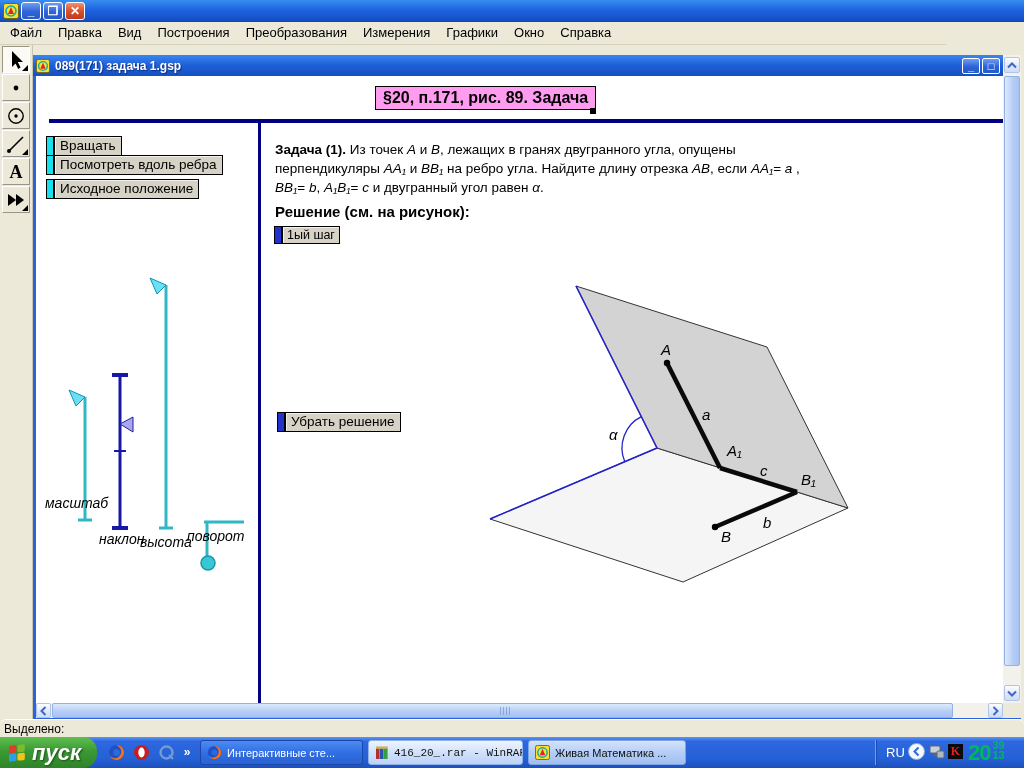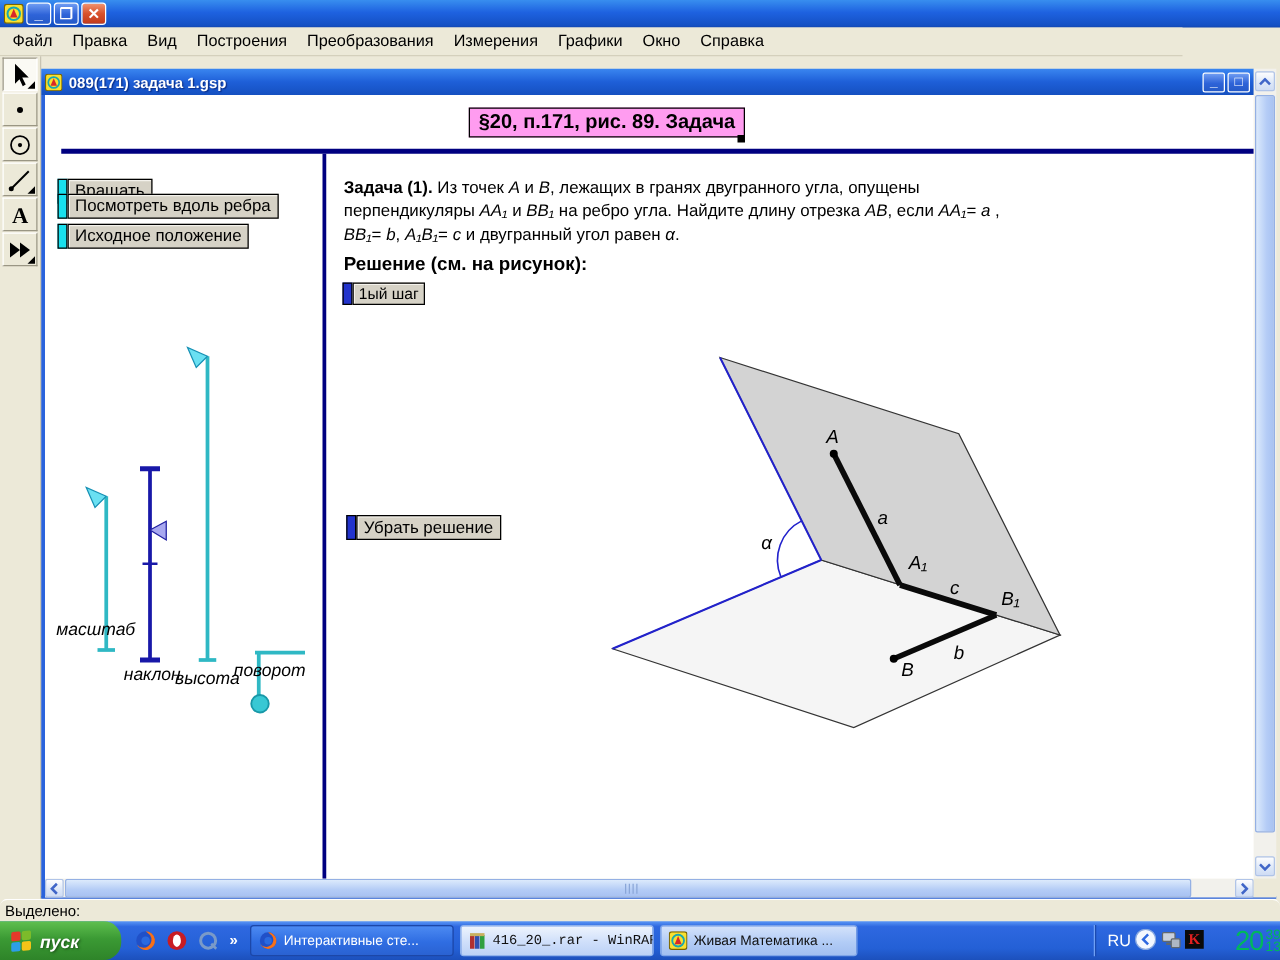--- a/index.html
+++ b/index.html
@@ -69,31 +69,31 @@
 
   
   .statusbar { left:0; top:719px; width:1024px; height:18px; background:#ece9d8;
     border-top:1px solid #fff; font-size:12px; color:#000; padding:2px 0 0 4px;border-radius:6px; }
   .taskbar { left:0; top:737px; width:1024px; height:31px;
     background:linear-gradient(180deg,#5a96f6 0%,#2e68e0 14%,#2460d6 70%,#1c50bc 100%); }
   .startbtn { position:absolute; left:0; top:0; width:97px; height:31px;
     background:linear-gradient(180deg,#5fbf4f 0%,#3b9a34 45%,#2e8429 100%);
     border-radius:0 14px 14px 0; box-shadow:1px 0 4px #1a4a14 inset 0 0; display:flex; align-items:center;
     padding-left:8px; }
-  .startbtn .lbl { color:#fff; font-weight:bold; font-style:italic; font-size:14px; margin-left:6px;
+  .startbtn .lbl { color:#fff; font-weight:bold; font-style:italic; font-size:22px; margin-left:6px;
     text-shadow:1px 1px 2px #1c4f18; }
   .ql { position:absolute; top:5px; width:20px; height:20px; display:flex; align-items:center; justify-content:center; }
   .taskbtn { position:absolute; top:3px; height:25px; border-radius:3px; display:flex; align-items:center;
     padding:0 6px; font-size:11px; white-space:nowrap; overflow:hidden; }
   .taskbtn.dark { background:linear-gradient(180deg,#4c8af2,#2f6de2 55%,#2a62d2); border:1px solid #1c47a8; color:#fff; }
   .taskbtn.light { background:linear-gradient(180deg,#eef4fd,#cfdffa 55%,#bcd2f6); border:1px solid #8fb2ec; color:#101010;font-family:Liberation Mono, monospace; }
   .taskbtn.mid { background:linear-gradient(180deg,#d4e2fa,#b2ccf6 55%,#a2bff0); border:1px solid #7ea4e8; color:#101010; }
   .taskbtn .ticon { margin-right:5px; flex:0 0 auto; display:flex; }
   .tray-lang { color:#fff; font-size:13px; }
-  .clock { color:#00b85c; font-weight:normal; display:flex; align-items:center;margin-left:20px; }
+  .clock { color:#00b85c; font-weight:bold; display:flex; align-items:flex-start; }
   .clock .big { font-size:22px; letter-spacing:-1px; }
   .clock .stack { display:flex; flex-direction:column; line-height:10px; font-size:11px; margin-left:2px; }
 </style>
 </head>
 <body>
 
 <div class="screen abs">
 
   <div class="abs titlebar">
     <svg width="16" height="16" viewBox="0 0 16 16">
@@ -202,21 +202,21 @@
   <div class="abs content">
 
     <div class="abs heading-box" style="left:339px;top:10px;">
       <span>§20, п.171, рис. 89. Задача</span>
       <div class="handle"></div>
     </div>
 
     <div class="abs rule-h" style="left:13px;top:43px;width:954px;height:4px;"></div>
     <div class="abs divider-v" style="left:222px;top:47px;width:3px;height:580px;"></div>
 
-    <div class="abs gsp-action" style="left:10px;top:67px;">
+    <div class="abs gsp-action" style="left:10px;top:60px;">
       <div class="gsp-tab cyan"></div>
       <div class="gsp-btn">Вращать</div>
     </div>
     <div class="abs gsp-action" style="left:10px;top:79px;">
       <div class="gsp-tab cyan"></div>
       <div class="gsp-btn">Посмотреть вдоль ребра</div>
     </div>
     <div class="abs gsp-action" style="left:10px;top:103px;">
       <div class="gsp-tab cyan"></div>
       <div class="gsp-btn">Исходное положение</div>

